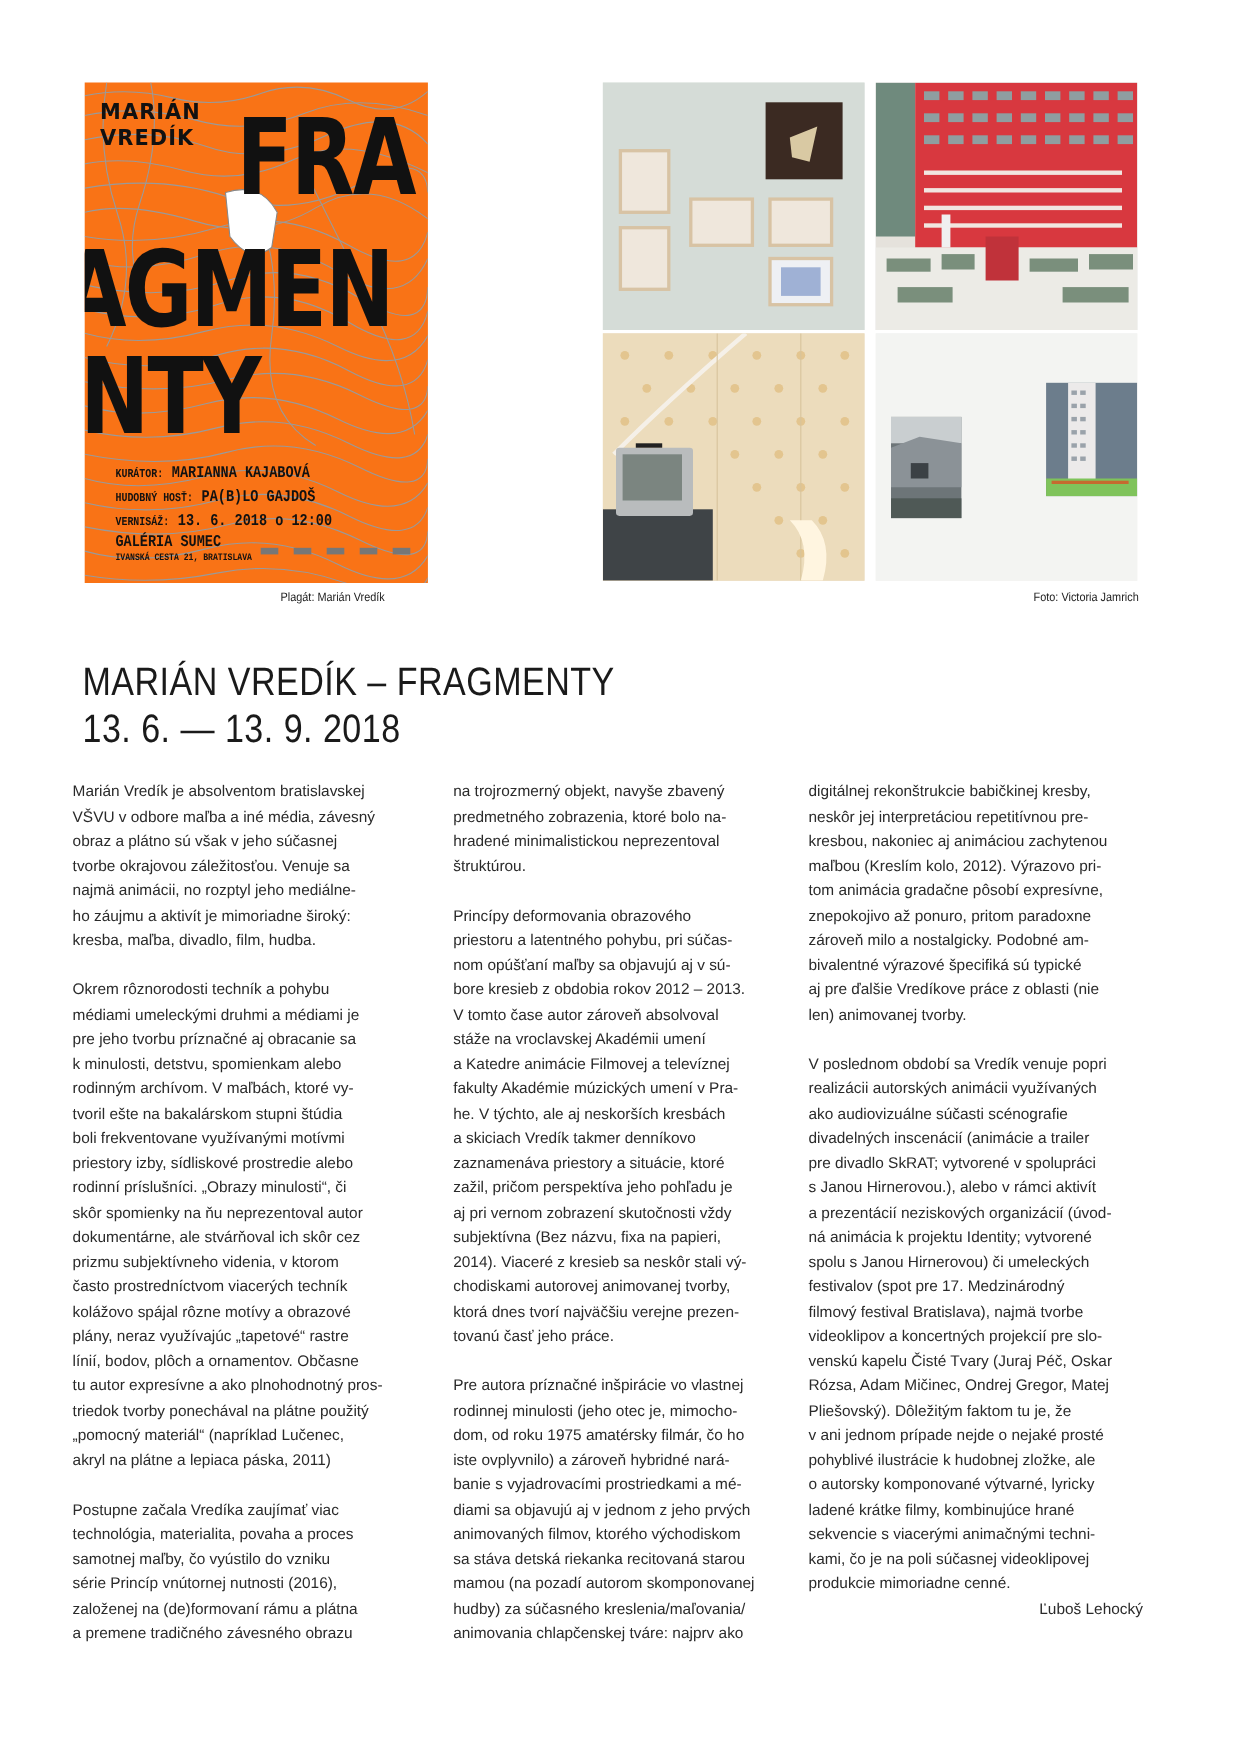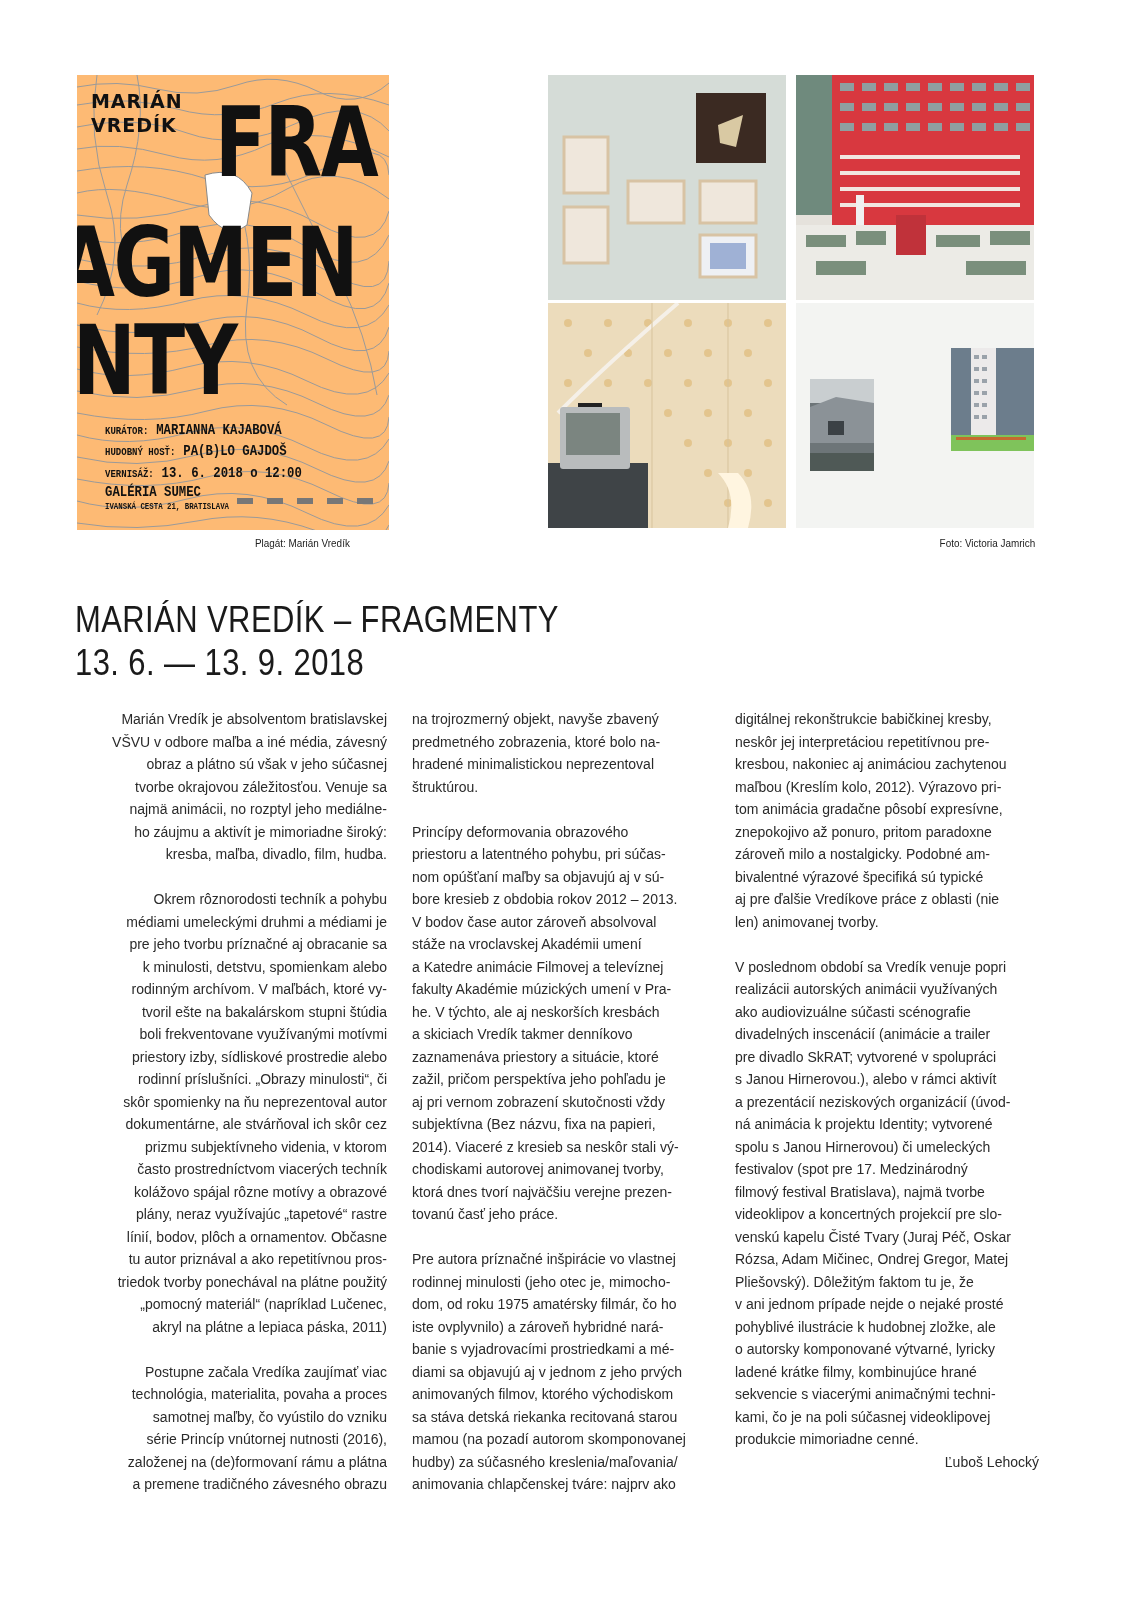--- a/index.html
+++ b/index.html
@@ -3,21 +3,21 @@
   <meta charset="utf-8">
   <style>
     html, body { margin: 0; padding: 0; }
     body {
       width: 1132px; height: 1600px; background: #ffffff; position: relative; overflow: hidden;
       font-family: "Liberation Sans", sans-serif; color: #1a1a1a;
     }
     
     .poster {
       position: absolute; left: 77px; top: 75px; width: 312px; height: 455px;
-      background: #fdba74; overflow: hidden;
+      background: #f97316; overflow: hidden;
     }
     .poster svg.bg { position: absolute; left: 0; top: 0; }
     .poster .artist {
       position: absolute; left: 14px; top: 14px; font-family: "DejaVu Sans", sans-serif;
       font-weight: bold; font-size: 20px; line-height: 24px; letter-spacing: 1px; color: #111;
       transform: scaleX(0.95); transform-origin: left top;
     }
     .poster .big {
       position: absolute; font-family: "DejaVu Sans", sans-serif; font-weight: bold; color: #111;
       font-size: 96px; line-height: 96px; white-space: nowrap; letter-spacing: -2px;
@@ -60,21 +60,21 @@
       transform: scaleX(0.86); transform-origin: left top; white-space: nowrap; letter-spacing: 0.5px;
     }
     .dates {
       position: absolute; left: 75px; top: 643px; font-size: 36px; line-height: 40px; color: #1a1a1a;
       transform: scaleX(0.86); transform-origin: left top; white-space: nowrap; letter-spacing: 0.5px;
     }
 
     .col {
       position: absolute; top: 708px; width: 300px; font-size: 14px; line-height: 22.5px; color: #2a2a2a;
     }
-    .col.c1 { left: 87px; text-align: right; }
+    .col.c1 { left: 66px; }
     .col.c2 { left: 412px; }
     .col.c3 { left: 735px; }
     .col p { margin: 0 0 22.5px 0; }
     .col .line { display: block; white-space: nowrap; }
     .signature { text-align: right; display: block; padding-right: 0; margin-right: -4px; }
   </style>
 </head>
 <body>
 
 <div class="poster">
@@ -306,21 +306,21 @@
       <span class="line">boli frekventovane využívanými motívmi</span>
       <span class="line">priestory izby, sídliskové prostredie alebo</span>
       <span class="line">rodinní príslušníci. „Obrazy minulosti“, či</span>
       <span class="line">skôr spomienky na ňu neprezentoval autor</span>
       <span class="line">dokumentárne, ale stvárňoval ich skôr cez</span>
       <span class="line">prizmu subjektívneho videnia, v ktorom</span>
       <span class="line">často prostredníctvom viacerých techník</span>
       <span class="line">kolážovo spájal rôzne motívy a obrazové</span>
       <span class="line">plány, neraz využívajúc „tapetové“ rastre</span>
       <span class="line">línií, bodov, plôch a ornamentov. Občasne</span>
-      <span class="line">tu autor priznával a ako repetitívnou pros-</span>
+      <span class="line">tu autor expresívne a ako plnohodnotný pros-</span>
       <span class="line">triedok tvorby ponechával na plátne použitý</span>
       <span class="line">„pomocný materiál“ (napríklad Lučenec,</span>
       <span class="line">akryl na plátne a lepiaca páska, 2011)</span>
     </p>
     <p style="margin-bottom: 0px;">
       <span class="line">Postupne začala Vredíka zaujímať viac</span>
       <span class="line">technológia, materialita, povaha a proces</span>
       <span class="line">samotnej maľby, čo vyústilo do vzniku</span>
       <span class="line">série Princíp vnútornej nutnosti (2016),</span>
       <span class="line">založenej na (de)formovaní rámu a plátna</span>
@@ -332,21 +332,21 @@
       <span class="line">na trojrozmerný objekt, navyše zbavený</span>
       <span class="line">predmetného zobrazenia, ktoré bolo na-</span>
       <span class="line">hradené minimalistickou neprezentoval</span>
       <span class="line">štruktúrou.</span>
     </p>
     <p>
       <span class="line">Princípy deformovania obrazového</span>
       <span class="line">priestoru a latentného pohybu, pri súčas-</span>
       <span class="line">nom opúšťaní maľby sa objavujú aj v sú-</span>
       <span class="line">bore kresieb z obdobia rokov 2012 – 2013.</span>
-      <span class="line">V bodov čase autor zároveň absolvoval</span>
+      <span class="line">V tomto čase autor zároveň absolvoval</span>
       <span class="line">stáže na vroclavskej Akadémii umení</span>
       <span class="line">a Katedre animácie Filmovej a televíznej</span>
       <span class="line">fakulty Akadémie múzických umení v Pra-</span>
       <span class="line">he. V týchto, ale aj neskorších kresbách</span>
       <span class="line">a skiciach Vredík takmer denníkovo</span>
       <span class="line">zaznamenáva priestory a situácie, ktoré</span>
       <span class="line">zažil, pričom perspektíva jeho pohľadu je</span>
       <span class="line">aj pri vernom zobrazení skutočnosti vždy</span>
       <span class="line">subjektívna (Bez názvu, fixa na papieri,</span>
       <span class="line">2014). Viaceré z kresieb sa neskôr stali vý-</span>

